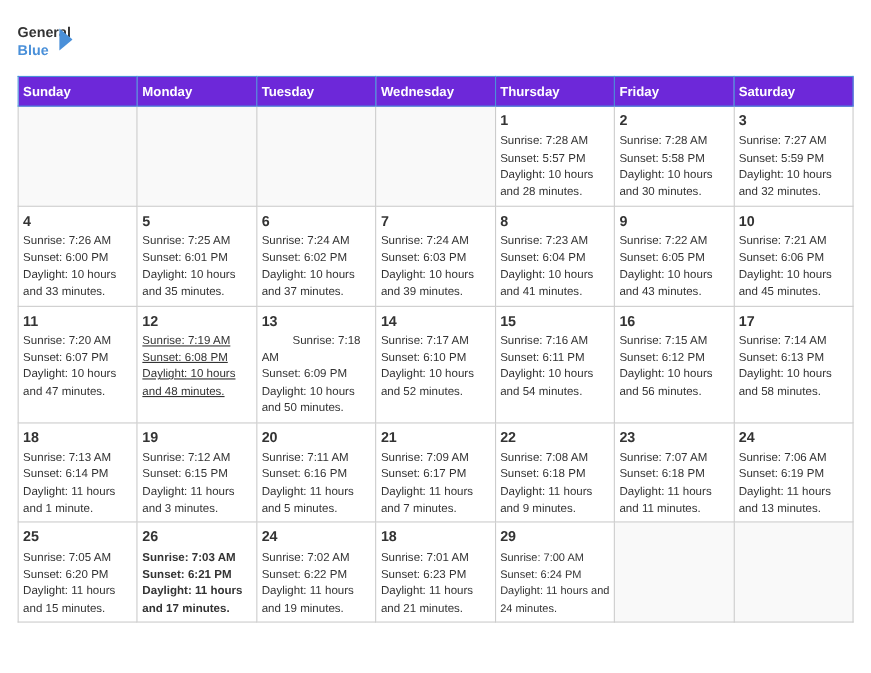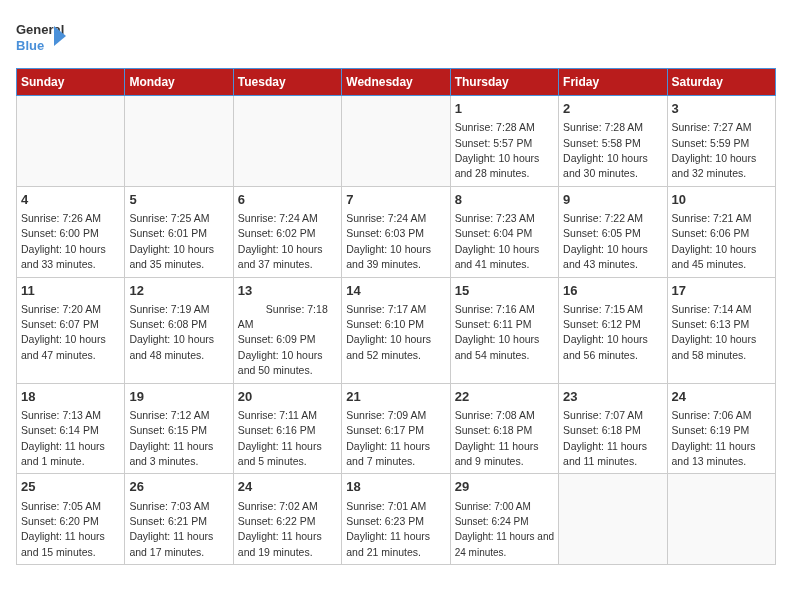--- a/index.html
+++ b/index.html
@@ -23,21 +23,21 @@
     }
     .title-area { text-align: right; }
     .title-area h1 { font-size: 36px; font-weight: bold; color: #222; }
     .title-area h2 { font-size: 16px; font-weight: normal; color: #444; }
     table {
       width: 100%;
       border-collapse: collapse;
       font-size: 11px;
     }
     thead tr th {
-      background: #b91c1c;
+      background: #6d28d9;
       color: #fff;
       padding: 6px 4px;
       text-align: left;
       font-size: 12px;
       font-weight: bold;
       border: 1px solid #4a90d9;
     }
     tbody tr td {
       border: 1px solid #ccc;
       vertical-align: top;
@@ -123,21 +123,21 @@
 Sunset: 6:05 PM
 Daylight: 10 hours and 43 minutes.</span></td>
         <td><span class="day-num">10</span><span style="white-space: pre-line; font-size: 10.5px;">Sunrise: 7:21 AM
 Sunset: 6:06 PM
 Daylight: 10 hours and 45 minutes.</span></td>
       </tr>
       <tr>
         <td><span class="day-num">11</span><span style="white-space: pre-line; font-size: 10.5px;">Sunrise: 7:20 AM
 Sunset: 6:07 PM
 Daylight: 10 hours and 47 minutes.</span></td>
-        <td><span class="day-num">12</span><span style="white-space: pre-line; font-size: 10.5px;">Sunrise: 7:19 AM
+        <td><span class="day-num">12</span><span style="white-space: pre-line; font-size: 10.5px; text-decoration: underline;">Sunrise: 7:19 AM
 Sunset: 6:08 PM
 Daylight: 10 hours and 48 minutes.</span></td>
         <td><span class="day-num">13</span><span style="white-space: pre-line; font-size: 10.5px; margin-left: 28px;">Sunrise: 7:18 AM
 Sunset: 6:09 PM
 Daylight: 10 hours and 50 minutes.</span></td>
         <td><span class="day-num">14</span><span style="white-space: pre-line; font-size: 10.5px;">Sunrise: 7:17 AM
 Sunset: 6:10 PM
 Daylight: 10 hours and 52 minutes.</span></td>
         <td><span class="day-num">15</span><span style="white-space: pre-line; font-size: 10.5px; text-align: right;">Sunrise: 7:16 AM
 Sunset: 6:11 PM
@@ -169,21 +169,21 @@
 Sunset: 6:18 PM
 Daylight: 11 hours and 11 minutes.</span></td>
         <td><span class="day-num">24</span><span style="white-space: pre-line; font-size: 10.5px;">Sunrise: 7:06 AM
 Sunset: 6:19 PM
 Daylight: 11 hours and 13 minutes.</span></td>
       </tr>
       <tr>
         <td><span class="day-num">25</span><span style="white-space: pre-line; font-size: 10.5px; text-align: center;">Sunrise: 7:05 AM
 Sunset: 6:20 PM
 Daylight: 11 hours and 15 minutes.</span></td>
-        <td><span class="day-num">26</span><span style="white-space: pre-line; font-size: 10.5px;">Sunrise: 7:03 AM
+        <td><span class="day-num">26</span><span style="white-space: pre-line; font-size: 10.5px; font-weight: bold;">Sunrise: 7:03 AM
 Sunset: 6:21 PM
 Daylight: 11 hours and 17 minutes.</span></td>
         <td><span class="day-num">24</span><span style="white-space: pre-line; font-size: 10.5px;">Sunrise: 7:02 AM
 Sunset: 6:22 PM
 Daylight: 11 hours and 19 minutes.</span></td>
         <td><span class="day-num">18</span><span style="white-space: pre-line; font-size: 10.5px;">Sunrise: 7:01 AM
 Sunset: 6:23 PM
 Daylight: 11 hours and 21 minutes.</span></td>
         <td><span class="day-num">29</span><span style="white-space: pre-line; font-size: 10px;">Sunrise: 7:00 AM
 Sunset: 6:24 PM

